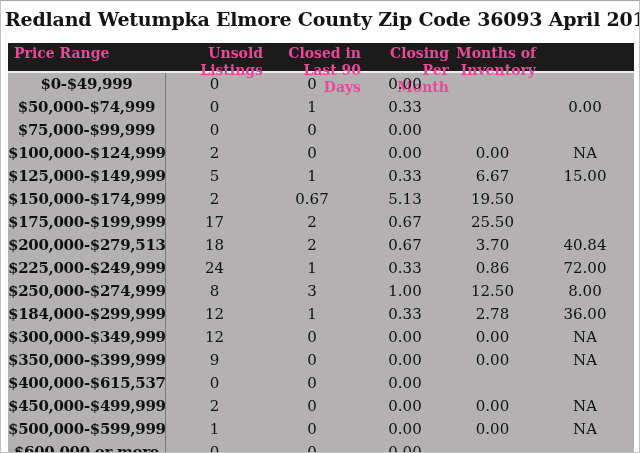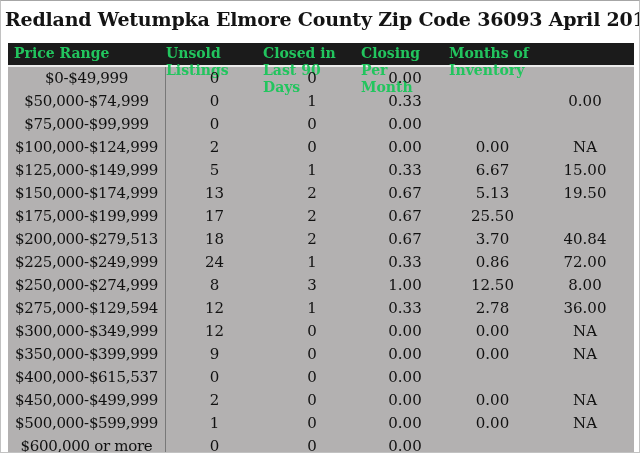--- a/index.html
+++ b/index.html
@@ -27,29 +27,29 @@
   .ptable {
     position: absolute;
     left: 7px;
     top: 42px;
     width: 626px;
   }
   .thead {
     display: grid;
     grid-template-columns: 158px 97px 98px 88px 87px 98px;
     background: #1b1b1b;
-    color: #22c55e;
-    height: 24px;
+    color: #ec4899;
+    height: 30px;
     border-bottom: 2px solid #ececec;
   }
   .th {
     font-size: 14px;
     font-weight: 700;
     line-height: 17px;
-    text-align: left;
+    text-align: right;
     white-space: pre-line;
     padding-top: 2px;
   }
   .th.first {
     text-align: left;
     padding-left: 6px;
   }
   .tbody {
     background: #b3b1b1;
     border-bottom: 1px solid #8f8f8f;
@@ -60,21 +60,21 @@
     height: 23px;
     line-height: 23px;
   }
   .cell {
     font-size: 15px;
     text-align: center;
     white-space: nowrap;
     overflow: hidden;
   }
   .cell.price {
-    font-weight: 400;
+    font-weight: 700;
     font-size: 15px;
     letter-spacing: -0.3px;
     border-right: 1px solid #787878;
   }
 </style>
 </head>
 <body>
 
 <div class="page">
   <h1 class="page-title">Redland Wetumpka Elmore County Zip Code 36093 April 2015</h1>
@@ -132,21 +132,20 @@
     <div class="cell price">$125,000-$149,999</div>
     <div class="cell">5</div>
     <div class="cell">1</div>
     <div class="cell">0.33</div>
     <div class="cell">6.67</div>
     <div class="cell">15.00</div>
   </div>
 
   <div class="trow">
     <div class="cell price">$150,000-$174,999</div>
-    <div class="cell">13</div>
     <div class="cell">2</div>
     <div class="cell">0.67</div>
     <div class="cell">5.13</div>
     <div class="cell">19.50</div>
   </div>
 
   <div class="trow">
     <div class="cell price">$175,000-$199,999</div>
     <div class="cell">17</div>
     <div class="cell">2</div>
@@ -175,21 +174,21 @@
   <div class="trow">
     <div class="cell price">$250,000-$274,999</div>
     <div class="cell">8</div>
     <div class="cell">3</div>
     <div class="cell">1.00</div>
     <div class="cell">12.50</div>
     <div class="cell">8.00</div>
   </div>
 
   <div class="trow">
-    <div class="cell price">$275,000-$129,594</div>
+    <div class="cell price">$184,000-$299,999</div>
     <div class="cell">12</div>
     <div class="cell">1</div>
     <div class="cell">0.33</div>
     <div class="cell">2.78</div>
     <div class="cell">36.00</div>
   </div>
 
   <div class="trow">
     <div class="cell price">$300,000-$349,999</div>
     <div class="cell">12</div>

